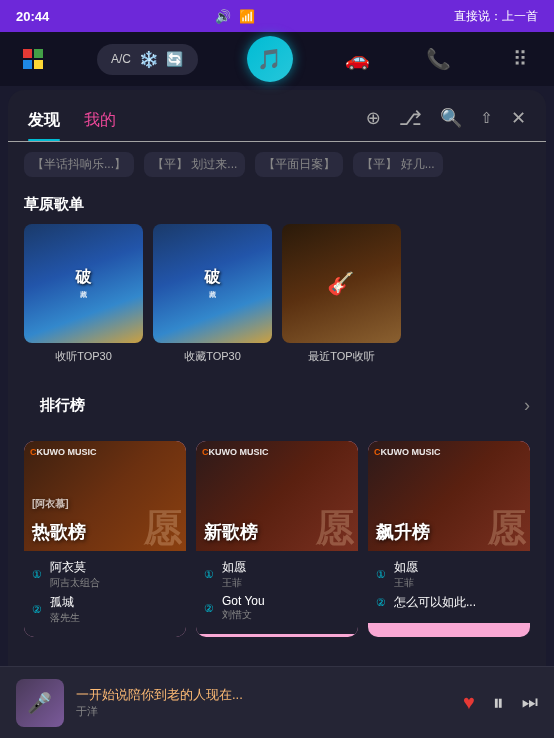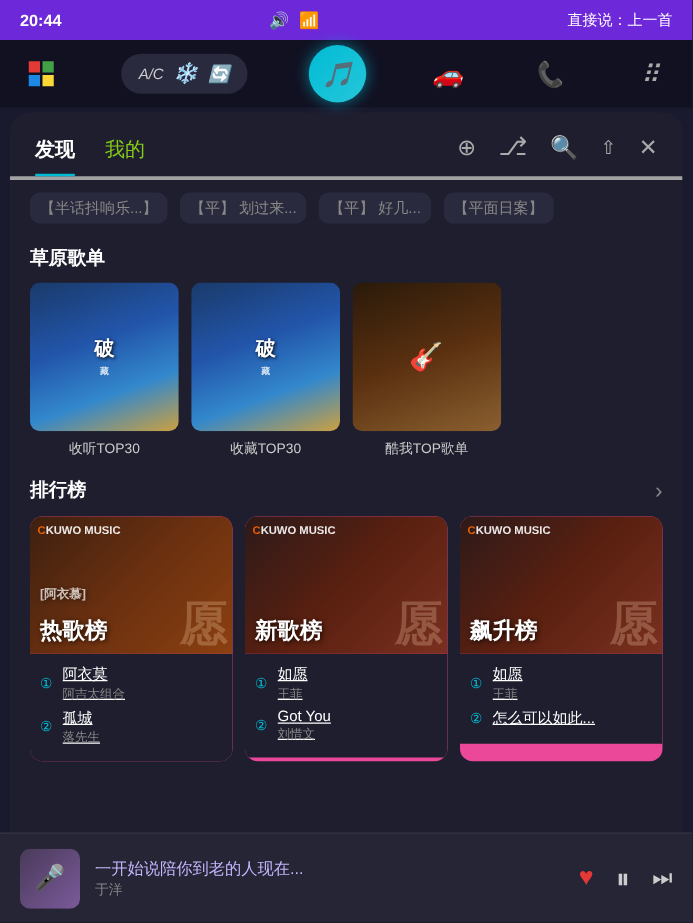--- a/index.html
+++ b/index.html
@@ -28,21 +28,20 @@
     .status-right { font-size: 12px; margin-left: 32px; }
 
     
     .top-controls {
       display: flex;
       align-items: center;
       justify-content: space-between;
       padding: 6px 18px;
       background: #111122;
       height: 54px;
-      font-style: italic;
     }
     .top-logo {
       width: 30px; height: 30px;
       display: flex; align-items: center; justify-content: center;
     }
     .logo-grid {
       display: grid; grid-template-columns: 1fr 1fr; gap: 2px;
     }
     .logo-sq {
       width: 9px; height: 9px;
@@ -89,27 +88,27 @@
       display: flex;
       flex-direction: column;
     }
 
     
     .tabs {
       display: flex;
       align-items: center;
       padding: 12px 20px 0;
       gap: 24px;
-      border-bottom: 3px solid #a3a3a3;
+      border-bottom: 1px solid #a3a3a3;
       position: relative;
     }
     .tab {
       padding: 8px 0 10px;
       font-size: 16px;
-      color: #84cc16;
+      color: #ec4899;
       cursor: pointer;
       position: relative;
     }
     .tab.active {
       color: #fff;
       font-weight: 600;
     }
     .tab.active::after {
       content: '';
       position: absolute;
@@ -211,21 +210,21 @@
     }
     .chart-grid {
       display: grid;
       grid-template-columns: repeat(3, 1fr);
       gap: 10px;
     }
     .chart-card {
       border-radius: 10px;
       overflow: hidden;
       position: relative;
-      background: #ec4899;
+      background: #f9a8d4;
     }
     .chart-bg {
       width: 100%;
       height: 110px;
       position: relative;
       overflow: hidden;
     }
     .chart-bg-1 {
       background: linear-gradient(135deg, #3d2010, #6b3010, #8b4010);
     }
@@ -262,21 +261,21 @@
       align-items: center;
       gap: 6px;
       margin-bottom: 4px;
     }
     .song-num {
       font-size: 11px;
       color: #00bcd4;
       width: 12px;
       flex-shrink: 0;
     }
-    .song-info { flex: 1; min-width: 0; text-decoration: underline; }
+    .song-info { flex: 1; min-width: 0; }
     .song-name {
       font-size: 12px;
       color: #fff;
       white-space: nowrap;
       overflow: hidden;
       text-overflow: ellipsis;
     }
     .song-artist {
       font-size: 10px;
       color: #888;
@@ -300,21 +299,21 @@
     .player-thumb {
       width: 48px; height: 48px;
       border-radius: 8px;
       background: linear-gradient(135deg, #4a4a6a, #6a5a8a);
       flex-shrink: 0;
       overflow: hidden;
     }
     .player-info { flex: 1; min-width: 0; }
     .player-title {
       font-size: 13px;
-      color: #c4b5fd;
+      color: #fdba74;
       white-space: nowrap;
       overflow: hidden;
       text-overflow: ellipsis;
     }
     .player-artist {
       font-size: 11px;
       color: #888;
     }
     .player-controls {
       display: flex;
@@ -411,22 +410,22 @@
       <span class="tab-icon" style="font-size:15px;">⇧</span>
       <span class="tab-icon">✕</span>
     </div>
   </div>
 
   <div class="panel-content">
 
     <div class="top-scroll">
       <div class="top-scroll-item">【半话抖响乐...】</div>
       <div class="top-scroll-item">【平】 划过来...</div>
+      <div class="top-scroll-item">【平面日案】</div>
       <div class="top-scroll-item">【平】 好几...</div>
-      <div class="top-scroll-item">【平面日案】</div>
     </div>
 
     <div class="section-title">草原歌单</div>
     <div class="album-grid">
 
 
       <div class="album-item">
         <div class="album-cover">
           <div class="cover-poster poster-poci" style="font-size:9px;flex-direction:column;gap:2px;">
             <div style="font-size:16px;text-shadow:1px 1px 3px #000;">破</div>
@@ -445,26 +444,26 @@
         </div>
         <span class="album-label">收藏TOP30</span>
       </div>
 
       <div class="album-item">
         <div class="album-cover">
           <div class="cover-poster poster-singer" style="flex-direction:column;font-size:9px;">
             <span style="font-size:22px;">🎸</span>
           </div>
         </div>
-        <span class="album-label">酷我TOP歌单</span>
+        <span class="album-label">最近TOP收听</span>
       </div>
     </div>
 
     <div class="chart-header">
-      <div class="section-title" style="margin:0;">排行榜</div>
+      <div class="section-title" style="margin:16px;">排行榜</div>
       <span class="chart-arrow">›</span>
     </div>
     <div class="chart-grid">
 
       <div class="chart-card">
         <div class="chart-bg chart-bg-1">
           <div class="chart-logo">
             <span class="kuwo-c">C</span>KUWO MUSIC
           </div>
           <div class="chart-big-text">愿</div>

